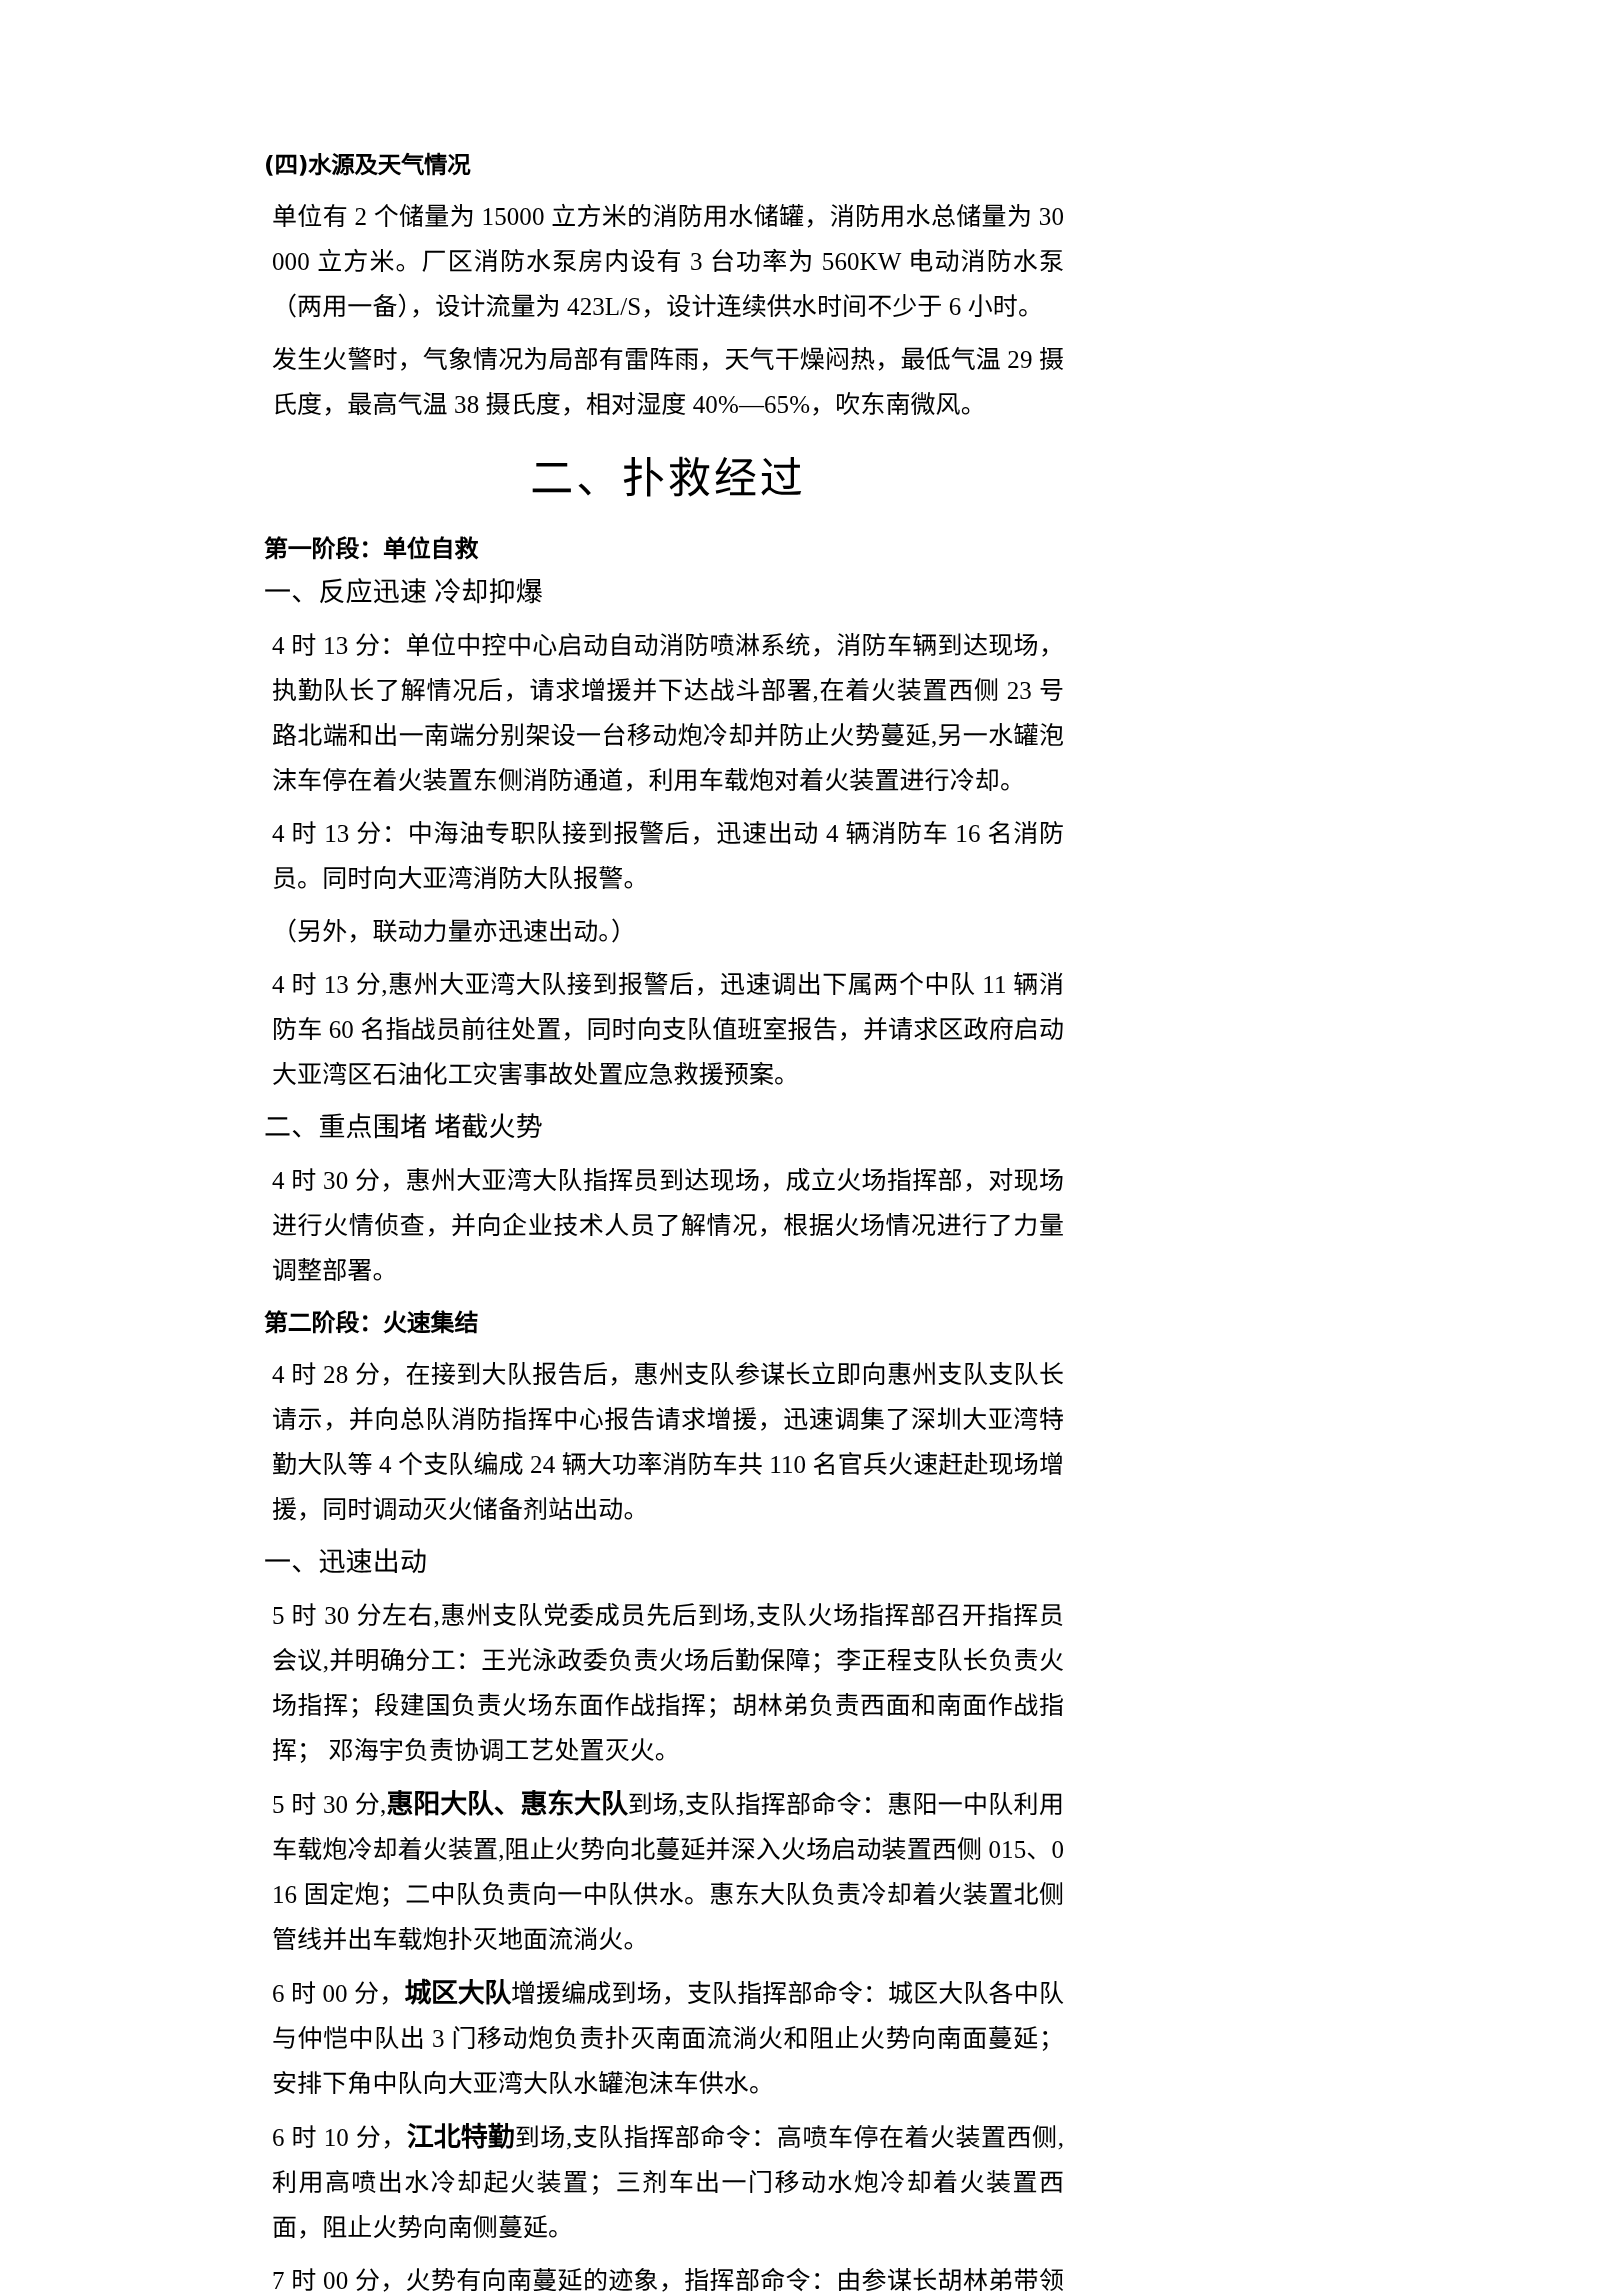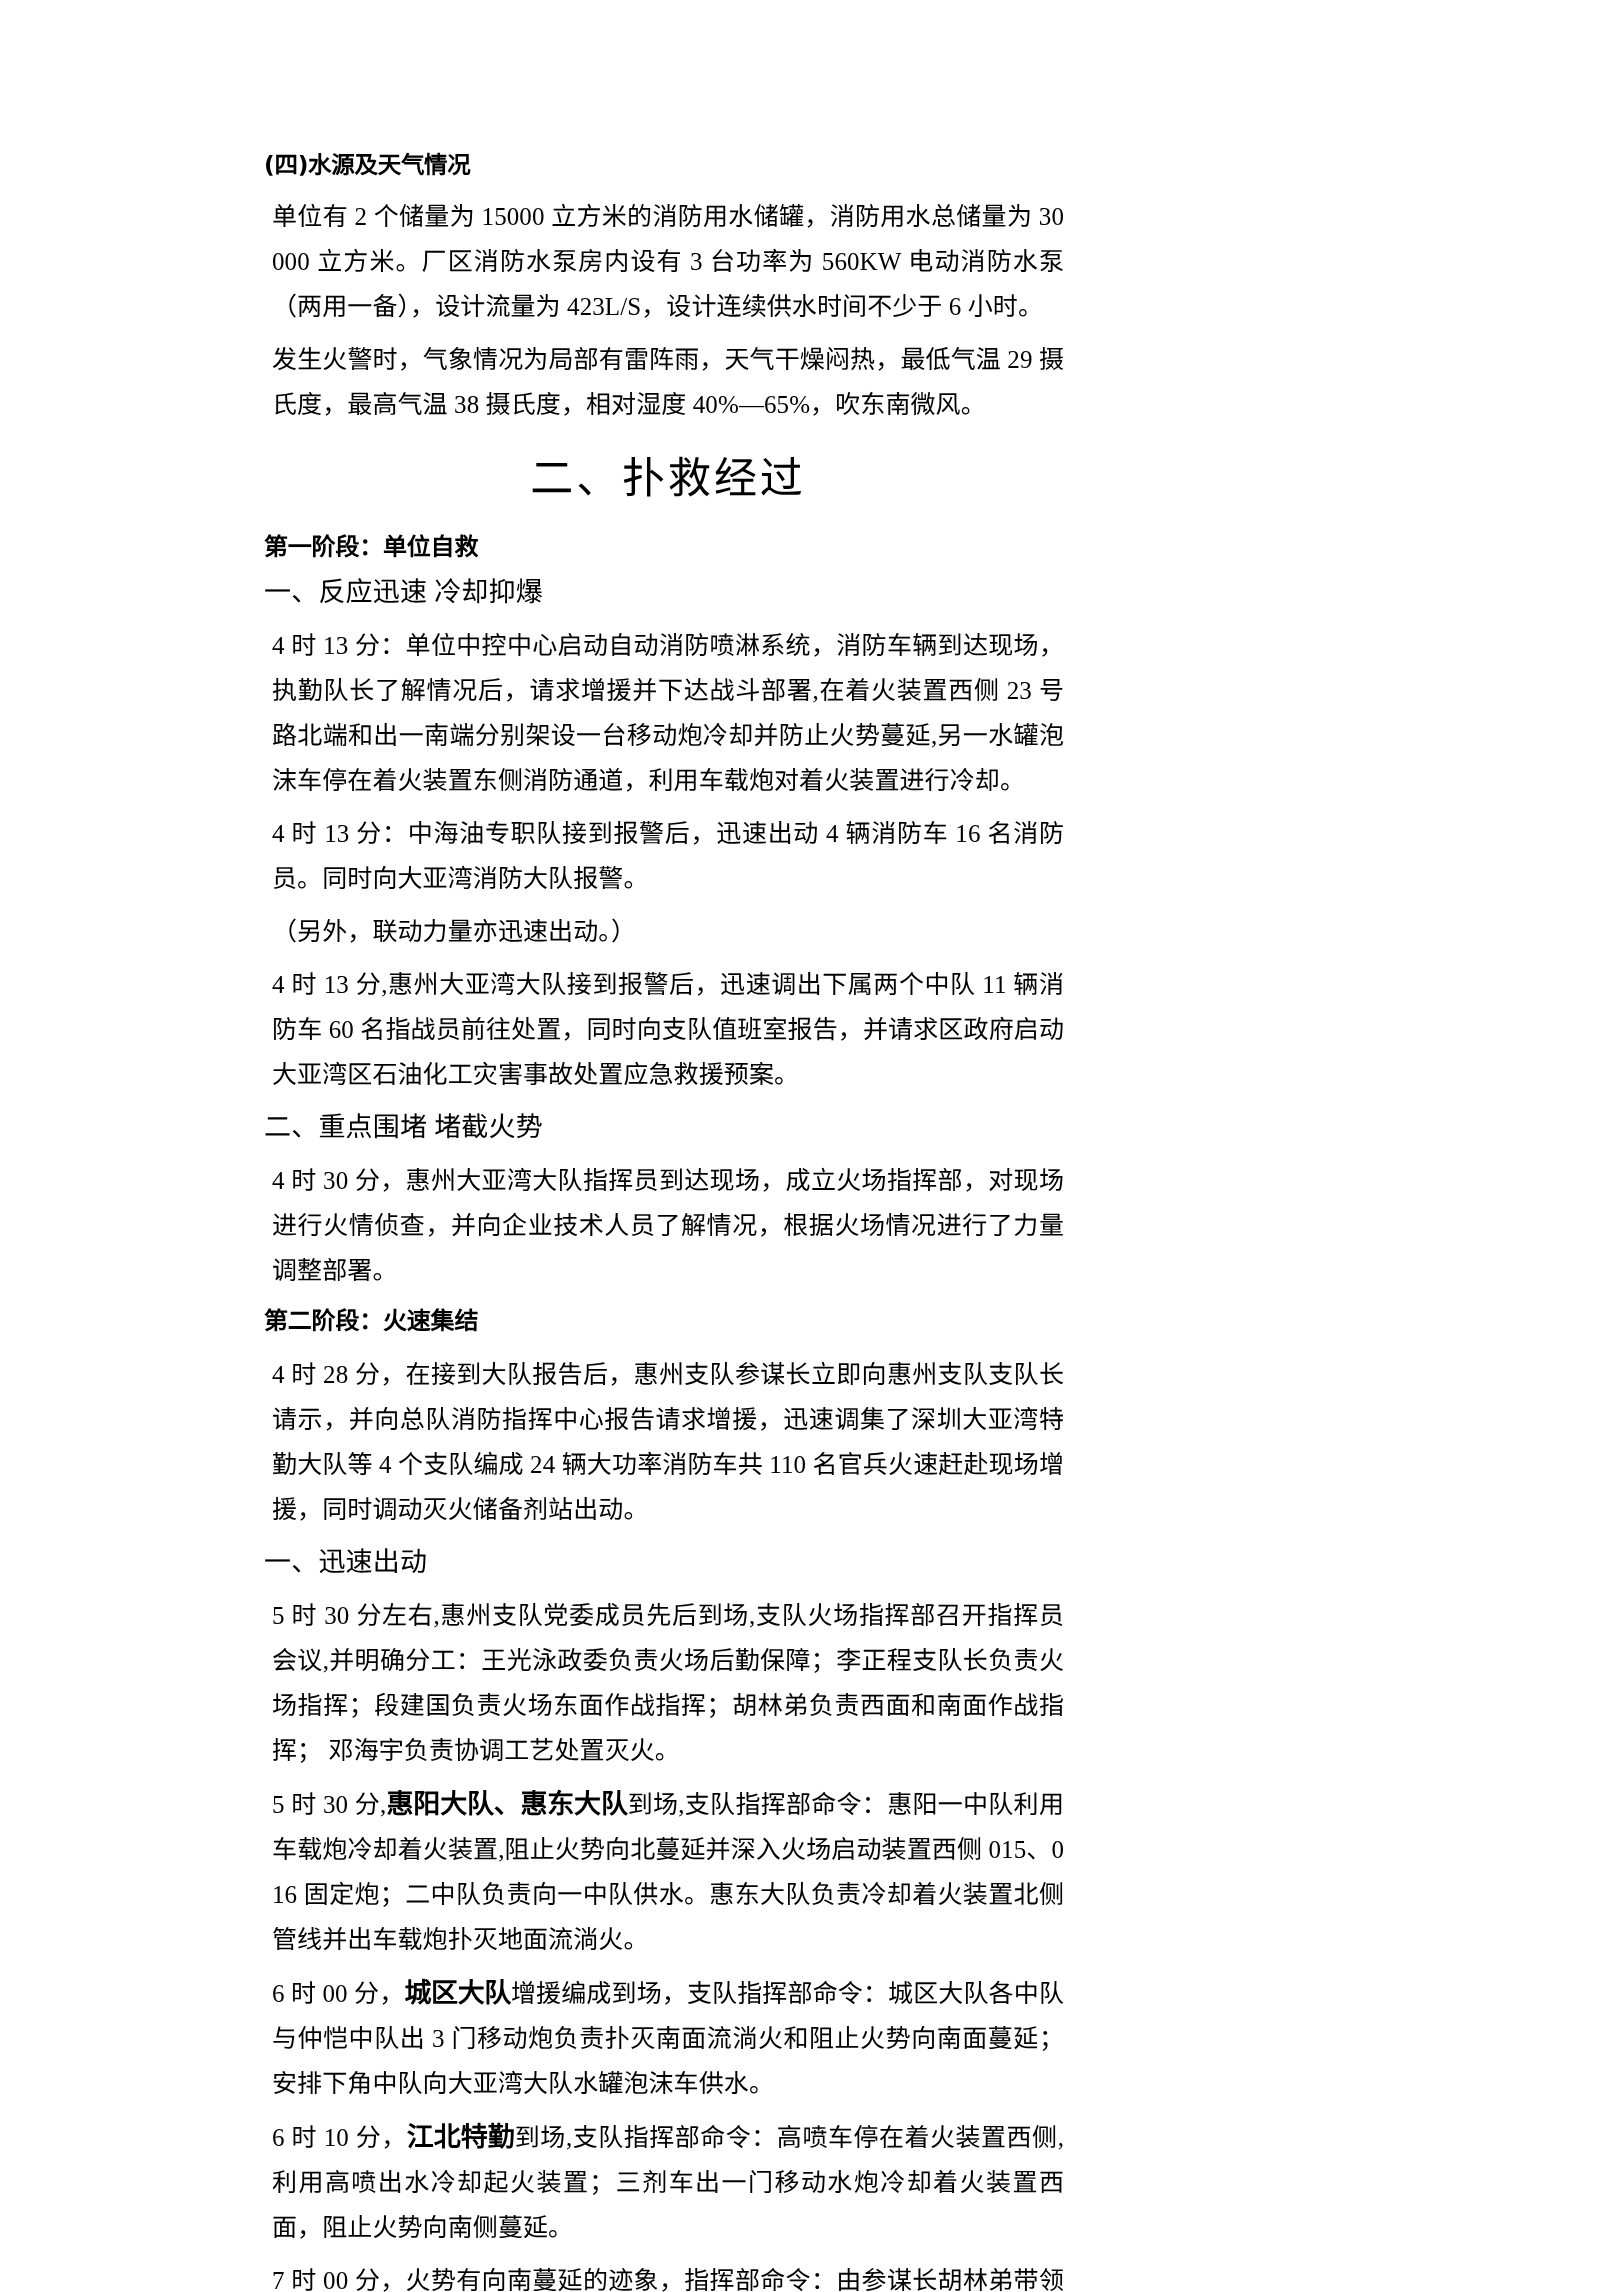--- a/index.html
+++ b/index.html
@@ -53,21 +53,21 @@
     font-size: 43px;
     font-weight: normal;
     text-align: center;
     line-height: 71px;
     margin: 15.7px 0 13.7px 0;
     letter-spacing: 2.9px;
   }
 
   
   .phase-head {
-    font-family: Liberation Mono, monospace;
+    font-family: Liberation Sans, sans-serif;
     font-size: 24px;
     font-weight: bold;
     line-height: 43px;
     margin: 0;
     letter-spacing: -0.2px;
   }
 
   
   .sub-head {
     font-size: 27px;

